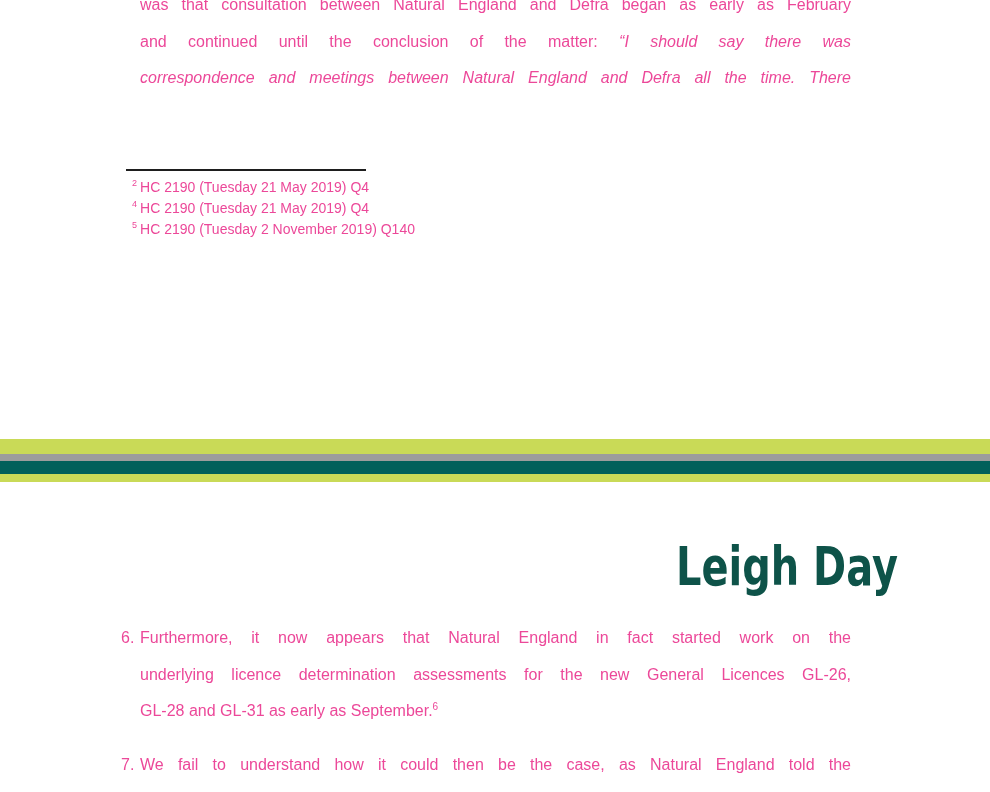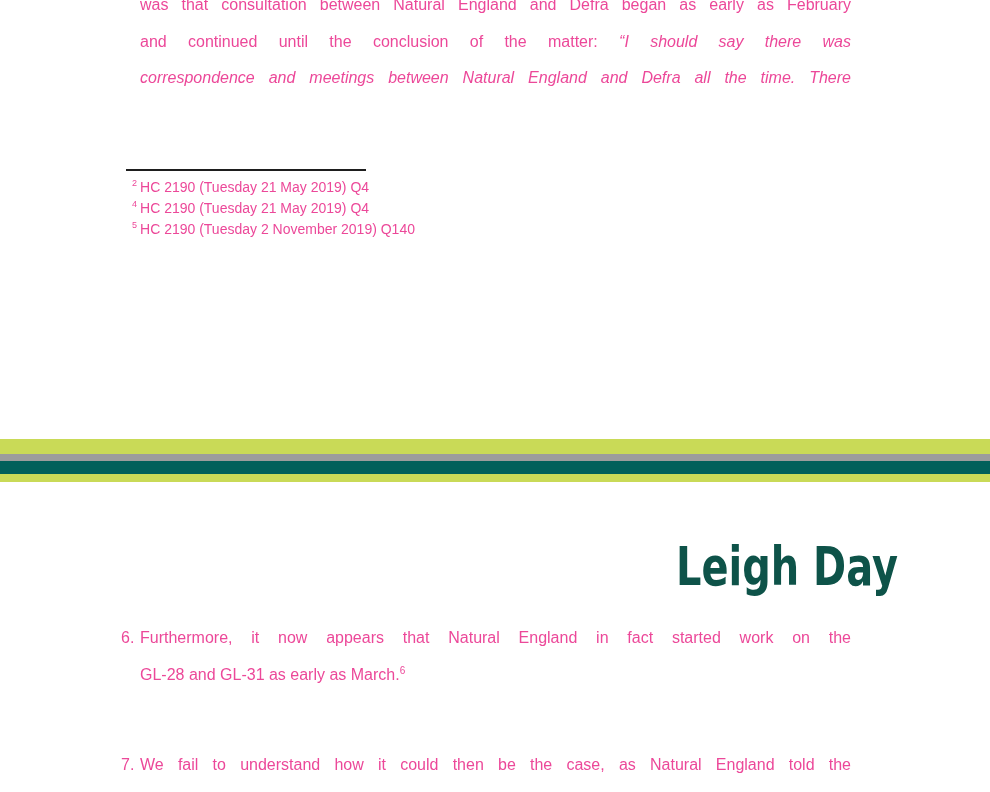--- a/index.html
+++ b/index.html
@@ -118,21 +118,22 @@
   <div id="logo-wrap">
     <svg width="235" height="64" xmlns="http://www.w3.org/2000/svg">
       <text x="0" y="48" font-family="DejaVu Sans, sans-serif" font-weight="bold" font-size="54" textLength="222" lengthAdjust="spacingAndGlyphs" fill="#0e5349">Leigh Day</text>
     </svg>
   </div>
 
   <div class="textcol" style="left:121px; top:620px; width:730px;">
     <span class="item-number">6.</span>
     <div class="item-lines">
         <div class="tline just"><span>Furthermore, it now appears that Natural England in fact started work on the</span></div>
-        <div class="tline"><span>GL-28 and GL-31 as early as March.</span><sup>6</sup></div>
+        <div class="tline just"><span>underlying licence determination assessments for the new General Licences GL-26,</span></div>
+        <div class="tline"><span>GL-28 and GL-31 as early as September.</span><sup>6</sup></div>
       </div>
   </div>
 
   <div class="textcol" style="left:121px; top:747px; width:730px;">
     <span class="item-number">7.</span>
     <div class="item-lines">
         <div class="tline just"><span>We fail to understand how it could then be the case, as Natural England told the</span></div>
       </div>
   </div>
 

